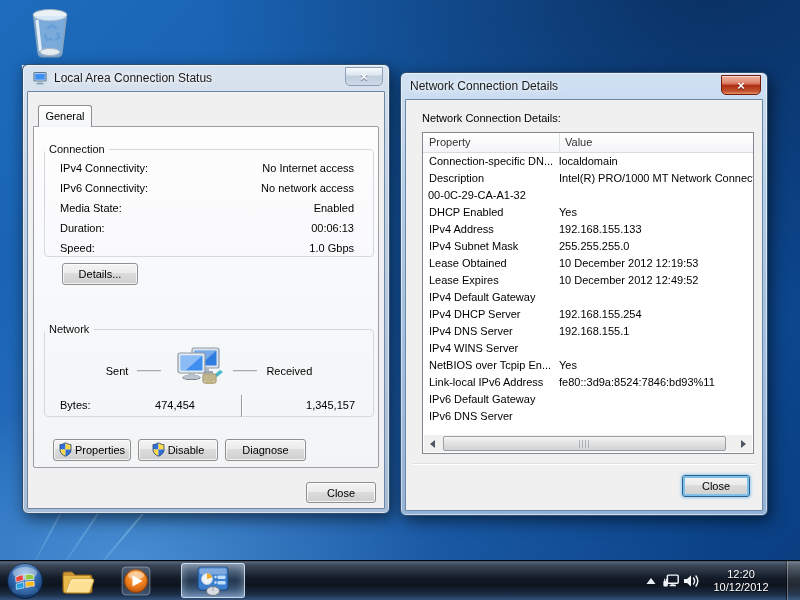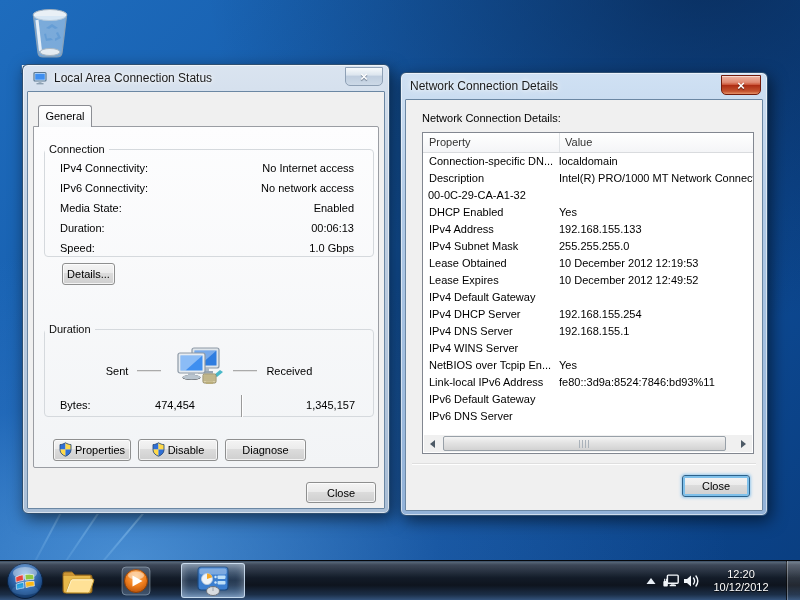--- a/index.html
+++ b/index.html
@@ -161,24 +161,24 @@
                 <span class="v">00:06:13</span>
               </div>
 
               <div class="kv-row">
                 <span class="k">Speed:</span>
                 <span class="v">1.0 Gbps</span>
               </div>
             </div>
         </fieldset>
 
-        <button class="btn" style="left:28px; top:136px; width:53px; height:22px;">Details...</button>
+        <button class="btn" style="left:28px; top:136px; width:76px; height:22px;">Details...</button>
 
         <fieldset class="groupbox" style="left:10px; top:196px; width:330px; height:94px;">
-          <legend>Duration</legend>
+          <legend>Network</legend>
           <div class="activity-graphic">
             <span>Sent</span>
             <span class="dashline"></span>
             <span style="margin-top:-4px;">
               <svg width="54" height="46" viewBox="0 0 54 46">
                 <g>
                   <rect x="22" y="3" width="27" height="20" rx="2" fill="#dfe5ea" stroke="#8d99a6" stroke-width="1.2"></rect>
                   <rect x="24.5" y="5.5" width="22" height="15" fill="#2f7de0"></rect>
                   <path d="M24.5 5.5 l22 0 l-17 15 l-5 0 z" fill="rgba(255,255,255,.35)"></path>
                   <rect x="32" y="23" width="7" height="3" fill="#aeb9c4"></rect>

